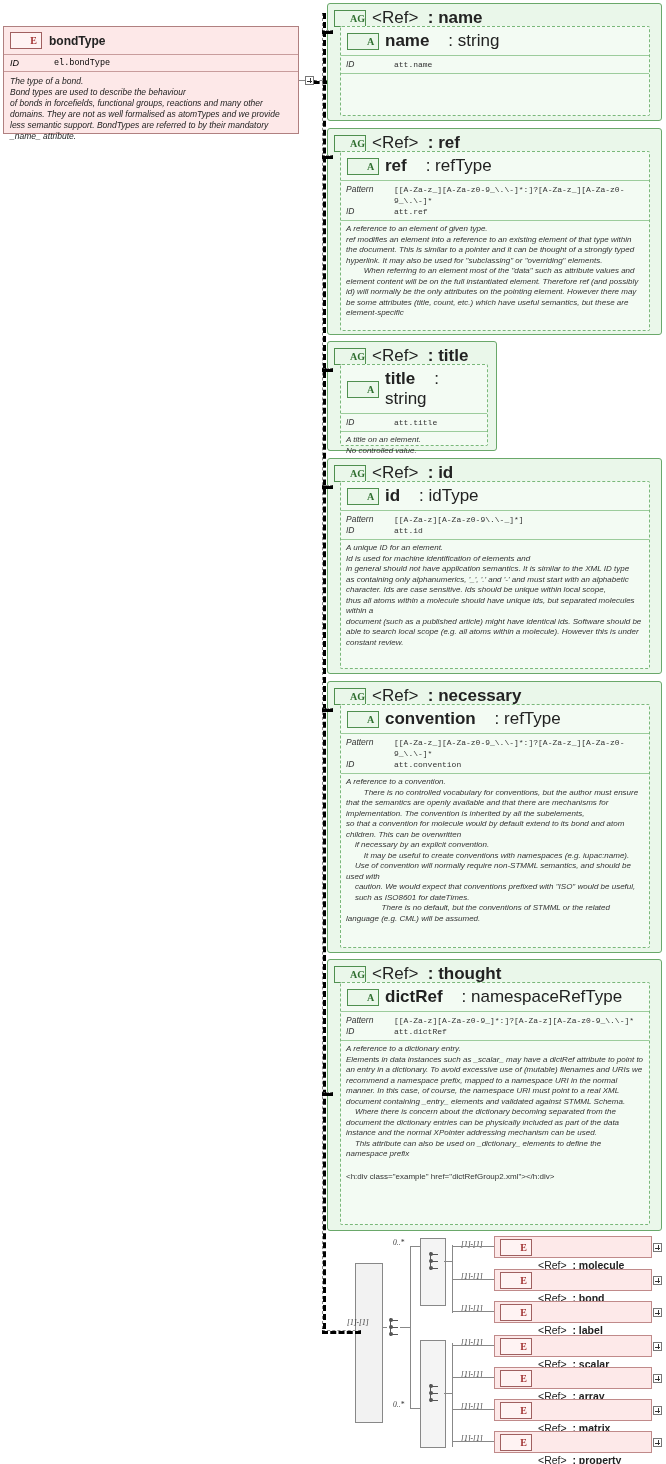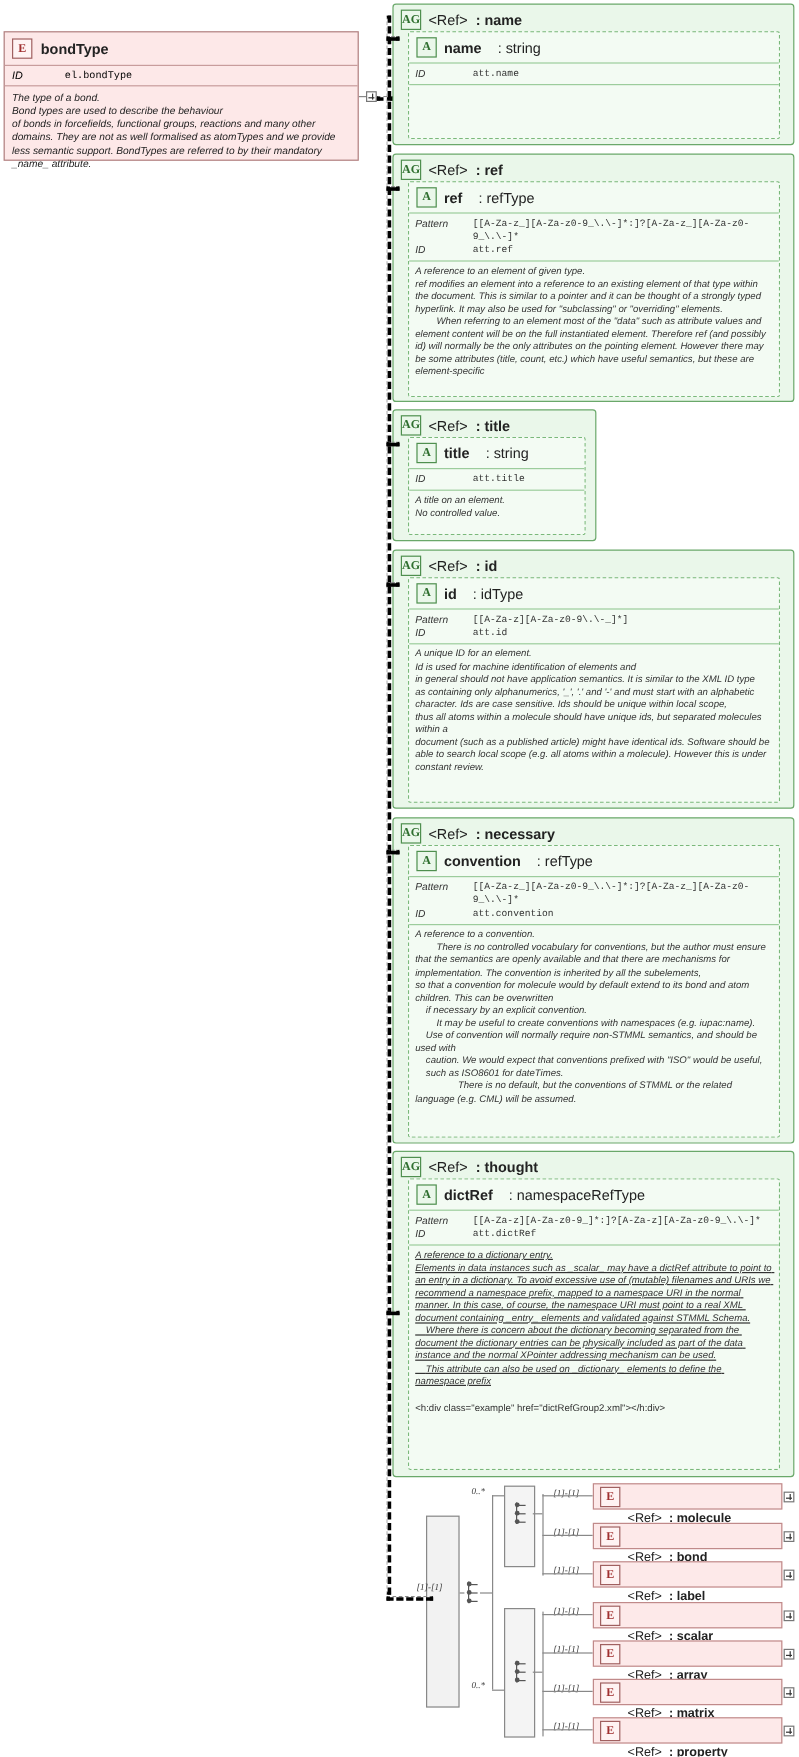--- a/index.html
+++ b/index.html
@@ -10,24 +10,25 @@
   .box{position:absolute;box-sizing:border-box;}
 
   .elem-box{
     border:1px solid #b08080;background:#fde8e8;
   }
   .badge{
     width:15px;height:15px;min-width:15px;border:1px solid #a06060;
     background:#fff3f3;color:#a03030;font-size:10px;font-weight:bold;
     display:flex;align-items:center;justify-content:center;
     font-family:"Liberation Serif", serif;
+    padding-left:15px;
   }
   .badge.ag{border-color:#4f8f4f;background:#eaf7ea;color:#2f6f2f;}
   .badge.a{border-color:#4f8f4f;background:#eaf7ea;color:#2f6f2f;}
-  .title{font-size:12px;color:#222;}
+  .title{font-size:17px;color:#222;}
   .title b{font-weight:bold;}
 
   .attr-table{font-size:8.5px;color:#333;}
   .attr-row{display:flex;gap:6px;padding:0 5px;line-height:11px;}
   .attr-key{font-style:italic;width:42px;min-width:42px;}
   .attr-val{font-family:"Liberation Mono", monospace;font-size:8px;}
   .doc{
     font-size:8px;font-style:italic;color:#333;line-height:10.5px;
     padding:3px 5px 4px 5px;
   }
@@ -259,21 +260,21 @@
       <div class="attr-row">
         <span class="attr-key">Pattern</span>
         <span class="attr-val">[[A-Za-z][A-Za-z0-9_]*:]?[A-Za-z][A-Za-z0-9_\.\-]*</span>
       </div>
       <div class="attr-row">
         <span class="attr-key">ID</span>
         <span class="attr-val">att.dictRef</span>
       </div>
     </div>
     <div class="sep" style="margin-top:3px;"></div>
-    <div class="doc" style="white-space:pre-wrap;text-decoration:underline;">A reference to a dictionary entry.
+    <div class="doc" style="white-space:pre-wrap;">A reference to a dictionary entry.
 Elements in data instances such as _scalar_ may have a dictRef attribute to point to an entry in a dictionary. To avoid excessive use of (mutable) filenames and URIs we recommend a namespace prefix, mapped to a namespace URI in the normal manner. In this case, of course, the namespace URI must point to a real XML document containing _entry_ elements and validated against STMML Schema.
     Where there is concern about the dictionary becoming separated from the document the dictionary entries can be physically included as part of the data instance and the normal XPointer addressing mechanism can be used.
     This attribute can also be used on _dictionary_ elements to define the namespace prefix</div>
     <div class="doc" style="font-style:normal;padding-top:8px;">&lt;h:div class="example" href="dictRefGroup2.xml"&gt;&lt;/h:div&gt;</div>
   </div>
 
   <div class="seqbox" style="left:355px;top:1263px;width:28px;height:160px;background:#f2f2f2;"></div>
   <div class="hline dash" style="left:322px;top:1330px;width:33px;"></div>
 
   <div class="card" style="left:347px;top:1318px;">[1]-[1]</div>

